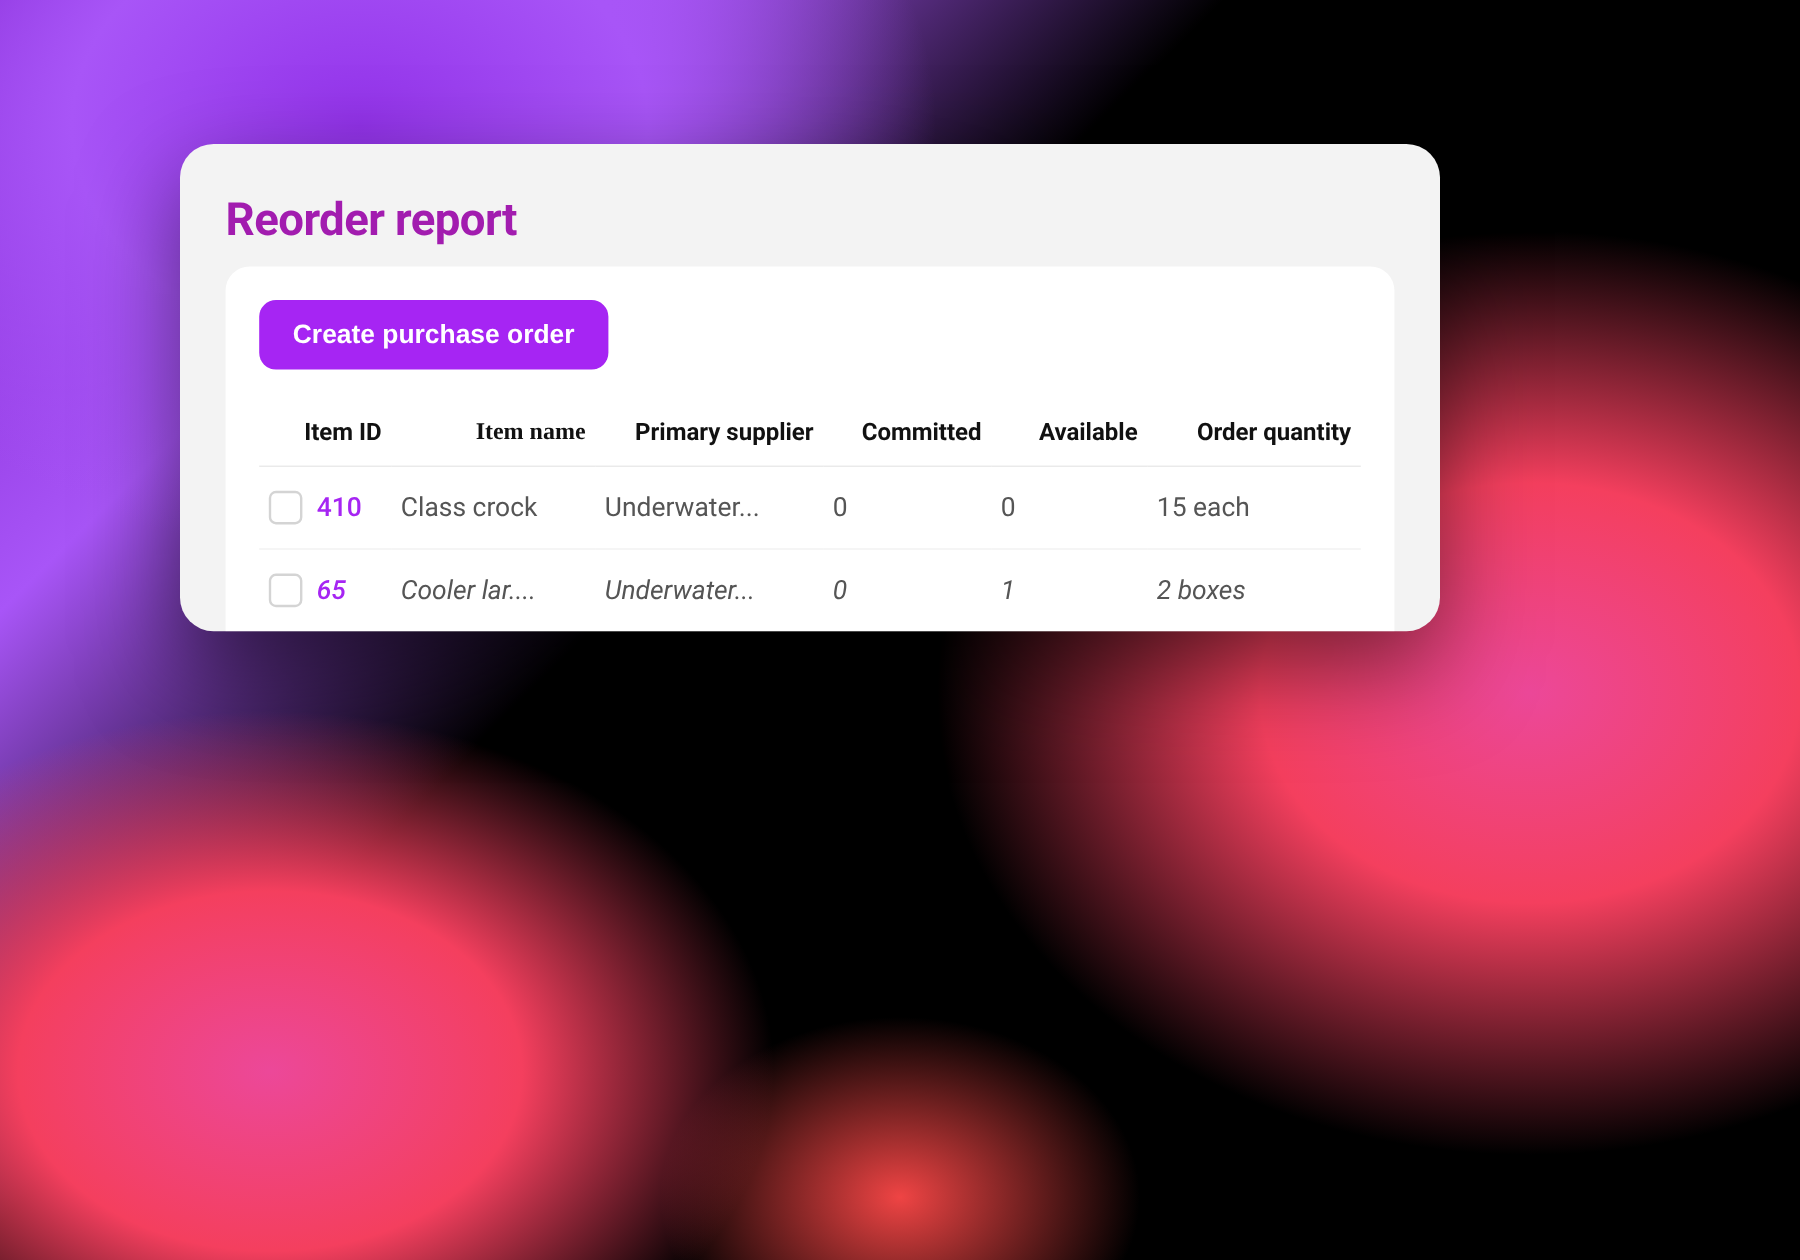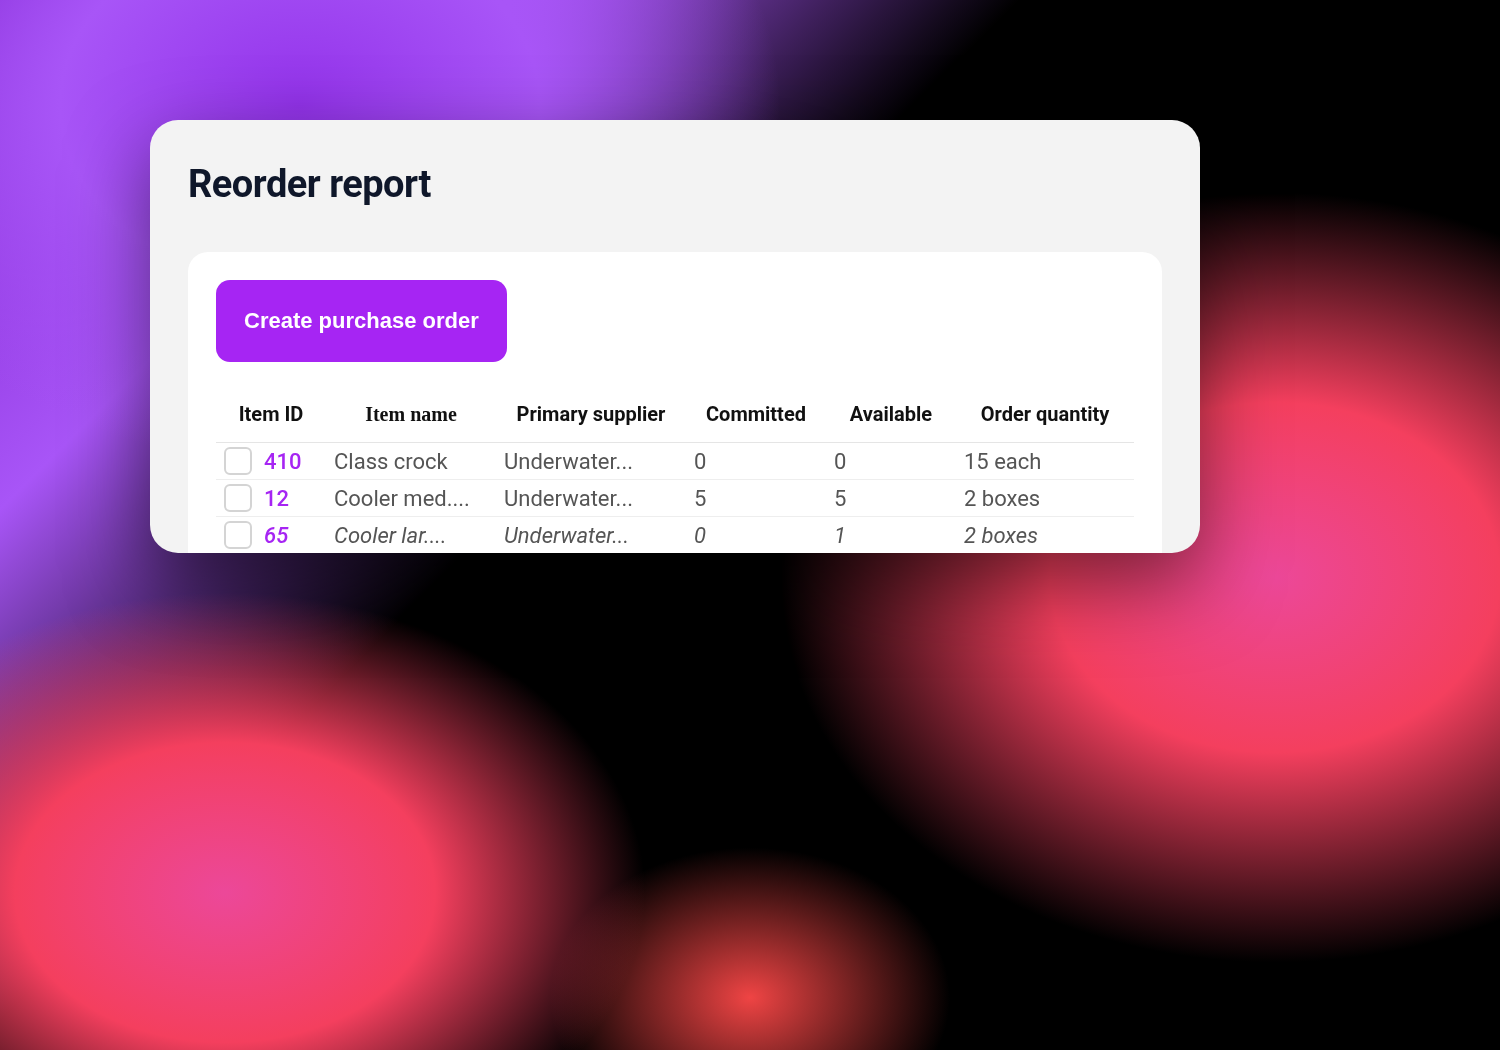--- a/index.html
+++ b/index.html
@@ -36,60 +36,60 @@
       background: #f3f3f3;
       border-radius: 28px;
       padding: 42px 38px 0 38px;
       box-shadow: 0 30px 80px rgba(0,0,0,0.5);
       overflow: hidden;
     }
     
     .page-title {
       font-size: 38px;
       font-weight: 700;
-      color: #0f172a;
-      margin-bottom: 46px;
+      color: #a21caf;
+      margin-bottom: 16px;
       letter-spacing: -0.5px;
     }
     
     .inner-panel {
       background: #fff;
       border-radius: 20px 20px 0 0;
       padding: 28px 28px 0 28px;
     }
     
     .create-btn {
       display: inline-block;
       background: #a625f3;
       color: #fff;
       font-size: 22px;
       font-weight: 600;
-      padding: 28px 28px;
+      padding: 16px 28px;
       border-radius: 14px;
       border: none;
       cursor: pointer;
       margin-bottom: 28px;
     }
     
     table {
       width: 100%;
       border-collapse: collapse;
     }
     
     thead th {
-      text-align: center;
+      text-align: right;
       font-size: 20px;
       font-weight: 700;
       color: #111;
       padding: 12px 8px 16px 8px;
       border-bottom: 1px solid #e5e5e5;
     }
     
     tbody td {
-      padding: 4px 8px;
+      padding: 20px 8px;
       font-size: 22px;
       color: #555;
       border-bottom: 1px solid #eee;
       vertical-align: middle;
     }
     
     tbody tr:last-child td {
       border-bottom: none;
       font-style: italic;
     }
@@ -155,33 +155,20 @@
           <td>Class crock</td>
           <td>Underwater...</td>
           <td>0</td>
           <td>0</td>
           <td>15 each</td>
         </tr>
         <tr>
           <td>
             <div class="id-cell">
               <div class="checkbox"></div>
-              <span class="item-id-text">12</span>
-            </div>
-          </td>
-          <td>Cooler med....</td>
-          <td>Underwater...</td>
-          <td>5</td>
-          <td>5</td>
-          <td>2 boxes</td>
-        </tr>
-        <tr>
-          <td>
-            <div class="id-cell">
-              <div class="checkbox"></div>
               <span class="item-id-text">65</span>
             </div>
           </td>
           <td>Cooler lar....</td>
           <td>Underwater...</td>
           <td>0</td>
           <td>1</td>
           <td>2 boxes</td>
         </tr>
       </tbody>

